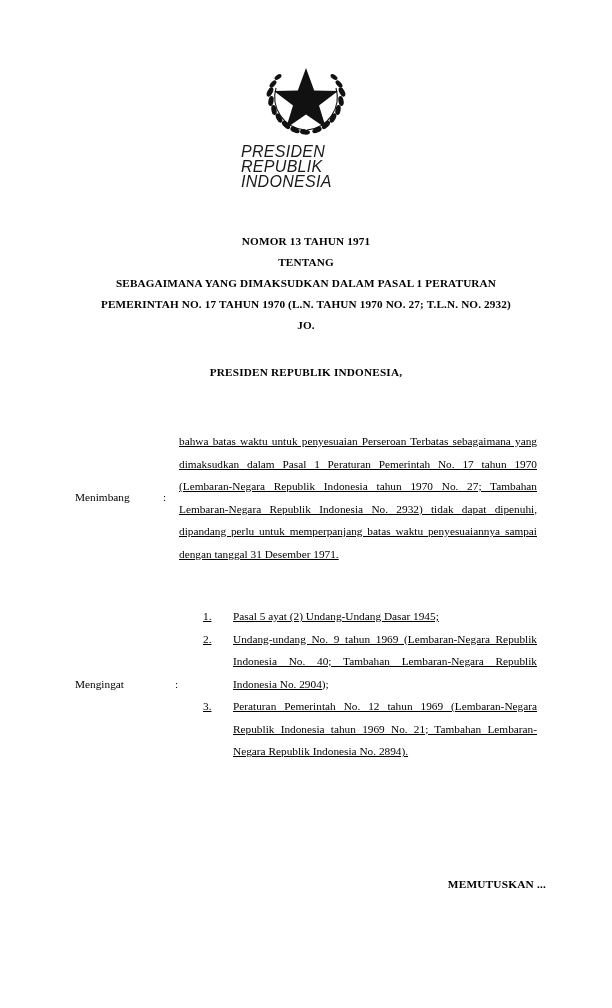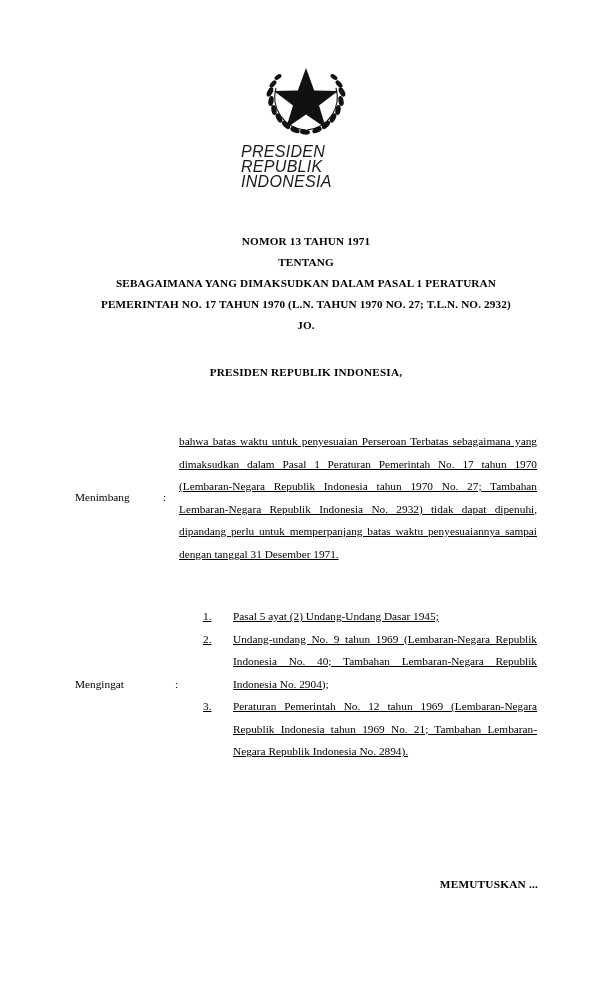--- a/index.html
+++ b/index.html
@@ -118,21 +118,21 @@
   }
   .numtext {
     flex: 1 1 auto;
     text-align: justify;
     text-justify: inter-word;
   }
 
   
   .footer {
     position: absolute;
-    right: 74px;
+    right: 66px;
     bottom: 118px;
     font-size: 11.3px;
     font-weight: bold;
     letter-spacing: 0.2px;
   }
 </style>
 </head>
 <body>
 
 <div class="page">

